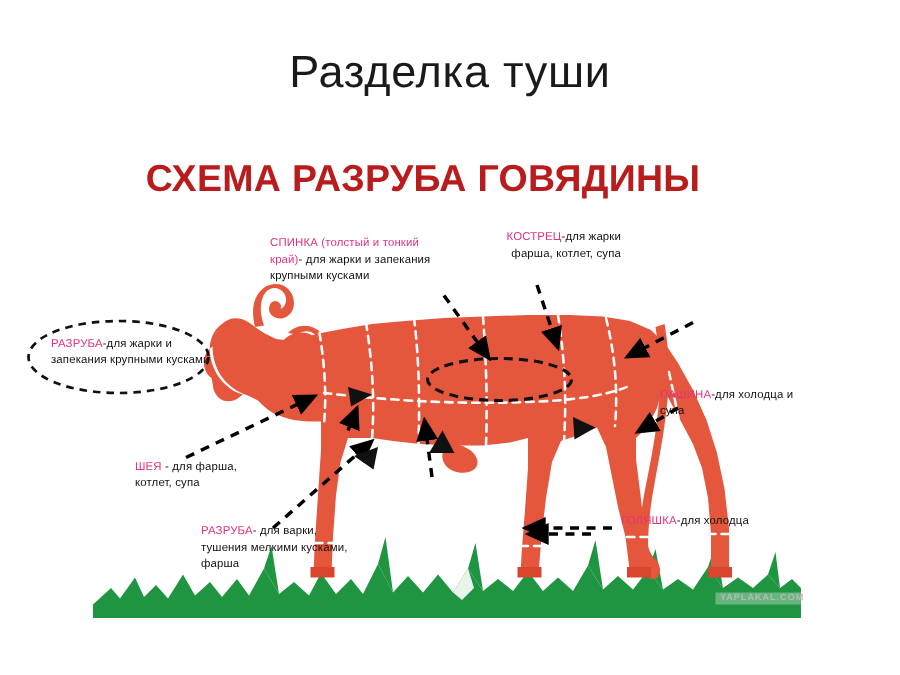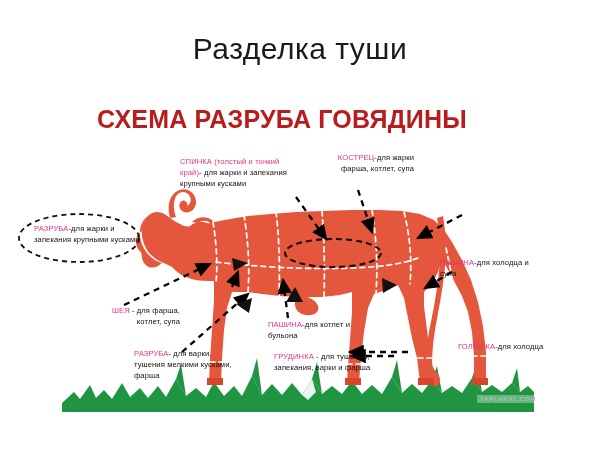--- a/index.html
+++ b/index.html
@@ -93,42 +93,40 @@
   }
   #lbl-khvost {
     left: 440px;
     top: 258px;
     width: 96px;
   }
   #lbl-sheya {
     left: 90px;
     top: 306px;
     width: 90px;
-    text-align: right;
   }
   #lbl-lopatka {
     left: 134px;
     top: 349px;
     width: 98px;
   }
   #lbl-pashina {
     left: 268px;
     top: 320px;
     width: 102px;
   }
   #lbl-grudinka {
     left: 274px;
     top: 352px;
     width: 100px;
   }
   #lbl-golyashka {
     left: 414px;
     top: 342px;
     width: 96px;
-    padding-left: 44px;
   }
 
   
   #watermark {
     position: absolute;
     left: 477px;
     top: 395px;
     font-size: 6px;
     font-weight: bold;
     letter-spacing: 0.7px;
@@ -407,27 +405,21 @@
   </div>
 
   <div class="lbl" id="lbl-sheya">
     <span class="hl">ШЕЯ</span><span> - </span><span>для фарша, котлет, супа</span>
   </div>
 
   <div class="lbl" id="lbl-lopatka">
     <span class="hl">РАЗРУБА</span><span>-</span> <span>для варки, тушения мелкими кусками, фарша</span>
   </div>
 
-  <div class="lbl" id="lbl-pashina">
-    <span class="hl">ПАШИНА</span><span>-</span><span>для котлет и бульона</span>
-  </div>
-
-  <div class="lbl" id="lbl-grudinka">
-    <span class="hl">ГРУДИНКА</span><span> - </span><span>для тушения, запекания, варки и фарша</span>
-  </div>
+
 
   <div class="lbl" id="lbl-golyashka">
     <span class="hl">ГОЛЯШКА</span><span>-</span><span>для холодца</span>
   </div>
 
   <div id="watermark">YAPLAKAL.COM</div>
 
 </div>
 
 </body></html>

